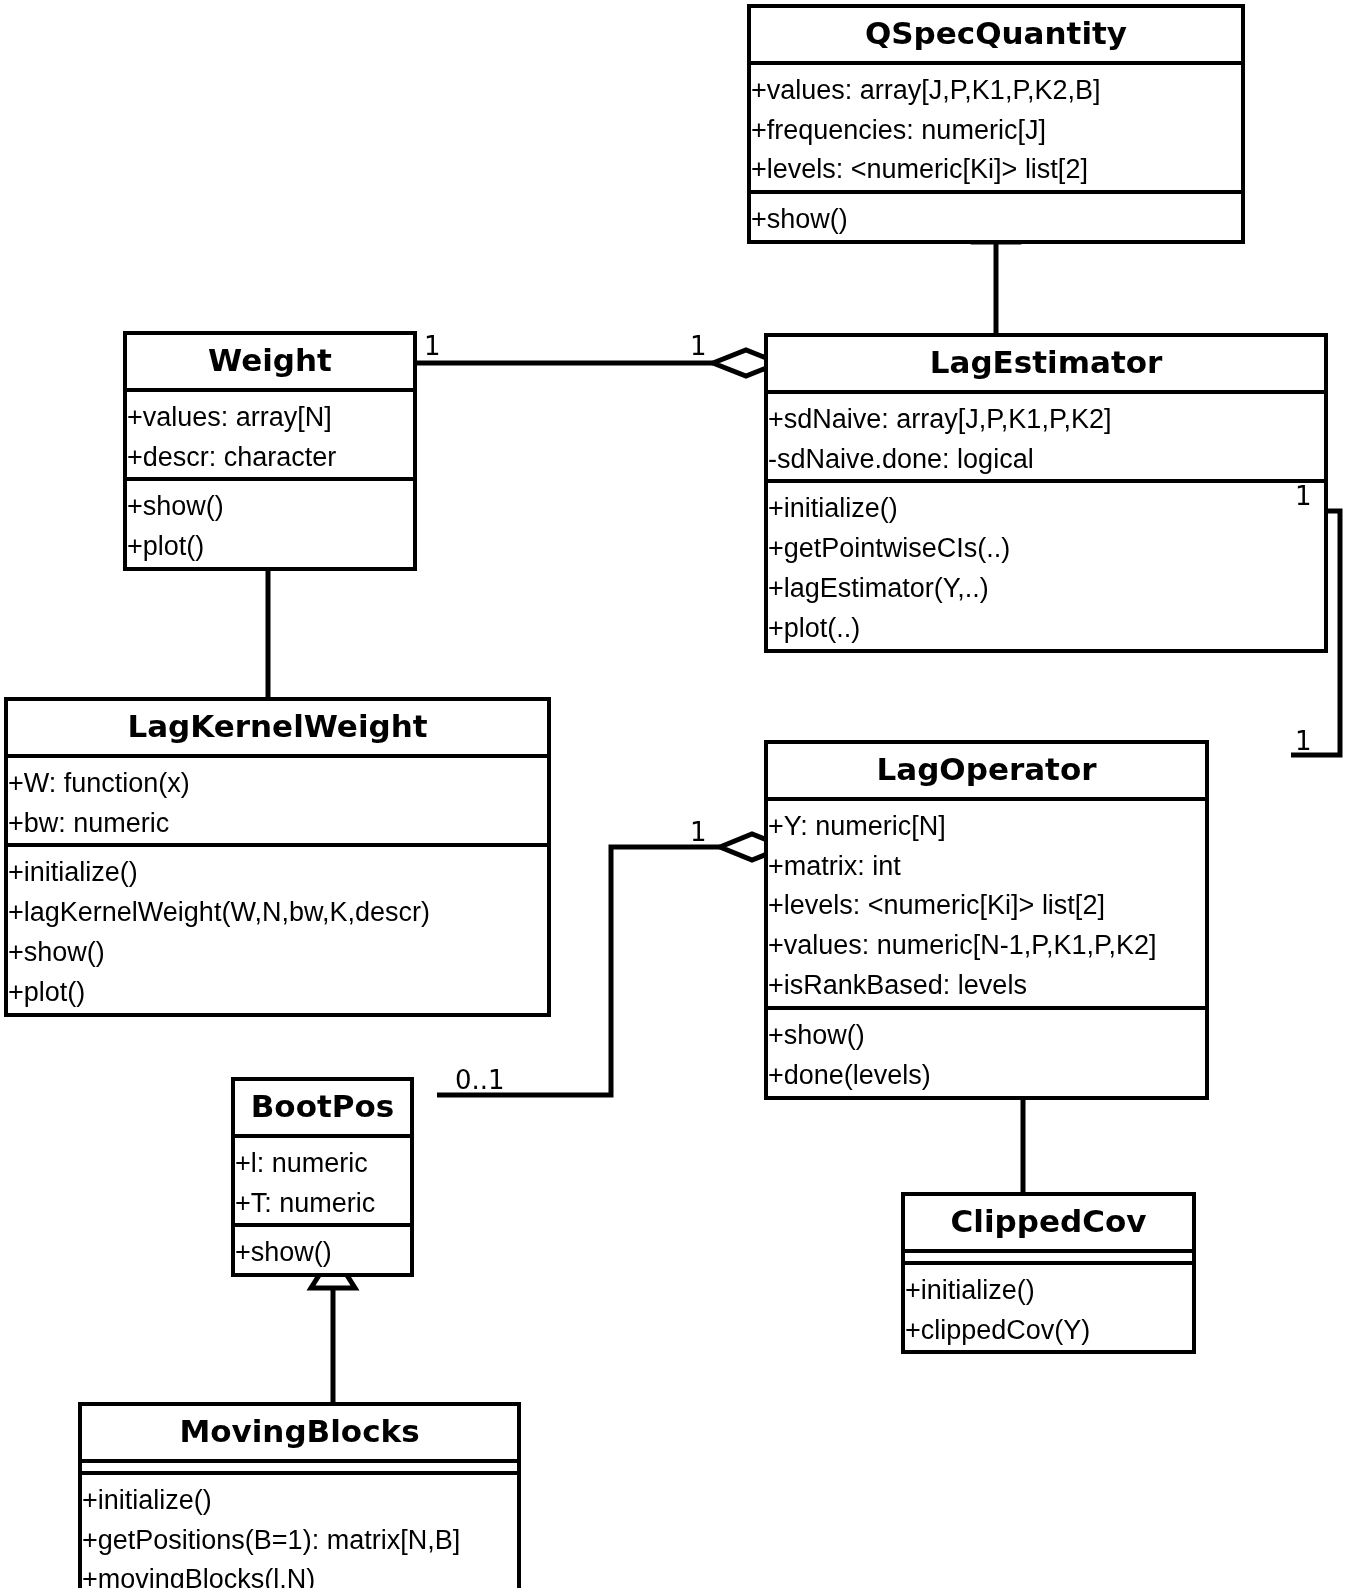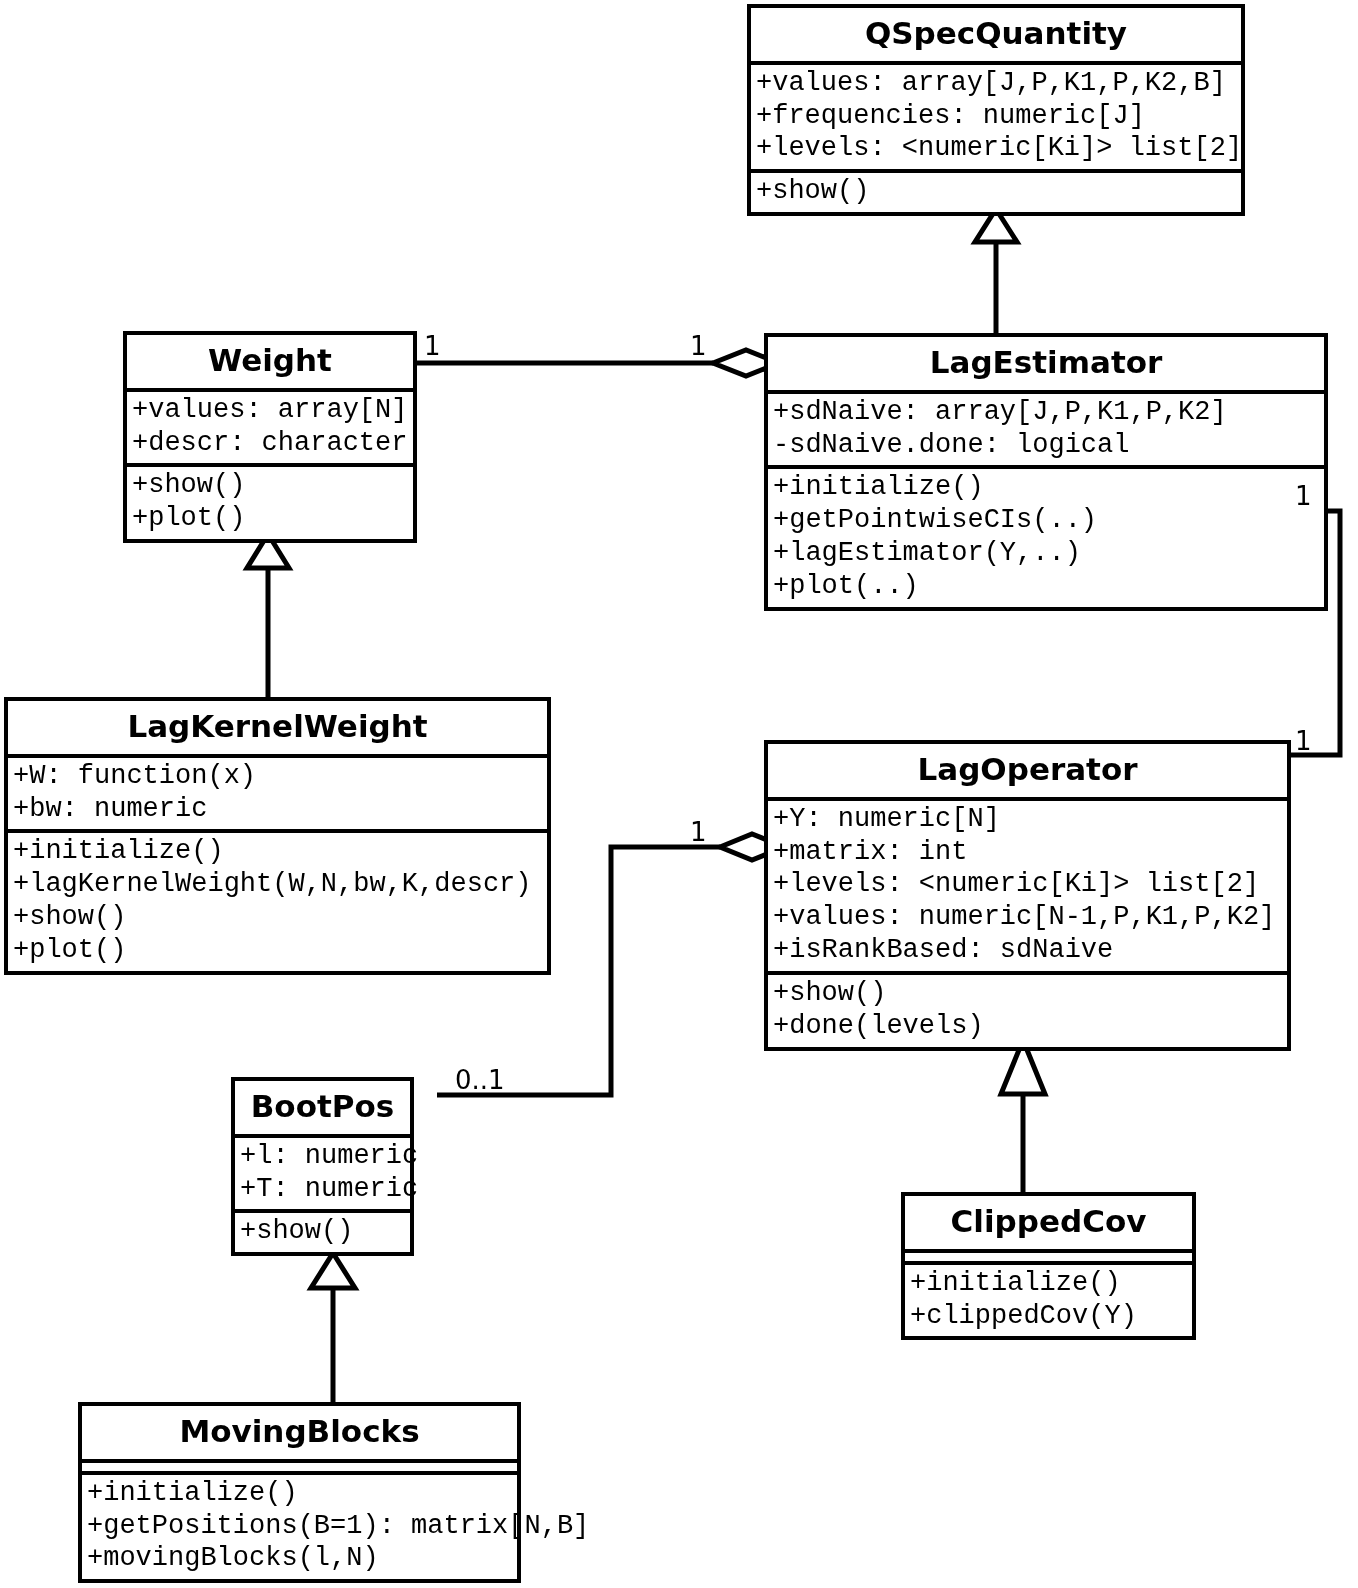--- a/index.html
+++ b/index.html
@@ -37,26 +37,26 @@
     border-top: 4px solid #000000;
   }
   .uml-compartment {
     padding: 2px 0 4px 0;
   }
   .uml-compartment.empty {
     height: 8px;
     padding: 0;
   }
   .uml-row {
-    font-family: Liberation Mono, monospace;
+    font-family: Liberation Sans, sans-serif;
     font-size: 27px;
     line-height: 1.22;
     color: #000000;
     white-space: pre;
-    padding-left: 5px;
+    margin-top: 7px;
   }
   .mult-label {
     position: absolute;
     font-family: "DejaVu Sans", sans-serif;
     font-size: 26px;
     color: #000000;
     z-index: 4;
     white-space: nowrap;
   }
   svg.connectors {
@@ -162,29 +162,29 @@
     </div>
     <div class="uml-sep"></div>
     <div class="uml-compartment">
       <div class="uml-row">+initialize()</div>
       <div class="uml-row">+lagKernelWeight(W,N,bw,K,descr)</div>
       <div class="uml-row">+show()</div>
       <div class="uml-row">+plot()</div>
     </div>
   </div>
 
-  <div class="uml-class" style="left:764px; top:740px; width:527px;">
+  <div class="uml-class" style="left:764px; top:740px; width:445px;">
     <div class="uml-name">LagOperator</div>
     <div class="uml-sep"></div>
     <div class="uml-compartment">
       <div class="uml-row">+Y: numeric[N]</div>
       <div class="uml-row">+matrix: int</div>
       <div class="uml-row">+levels: &lt;numeric[Ki]&gt; list[2]</div>
       <div class="uml-row">+values: numeric[N-1,P,K1,P,K2]</div>
-      <div class="uml-row">+isRankBased: sdNaive</div>
+      <div class="uml-row">+isRankBased: levels</div>
     </div>
     <div class="uml-sep"></div>
     <div class="uml-compartment">
       <div class="uml-row">+show()</div>
       <div class="uml-row">+done(levels)</div>
     </div>
   </div>
 
   <div class="uml-class" style="left:231px; top:1077px; width:183px;">
     <div class="uml-name">BootPos</div>

